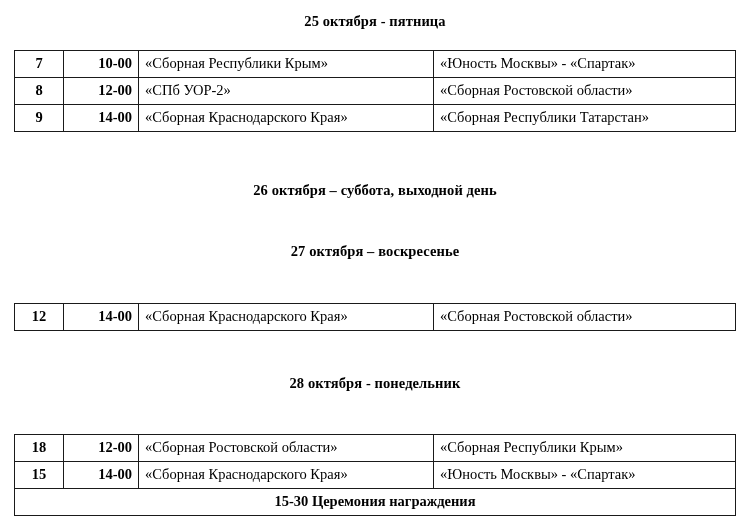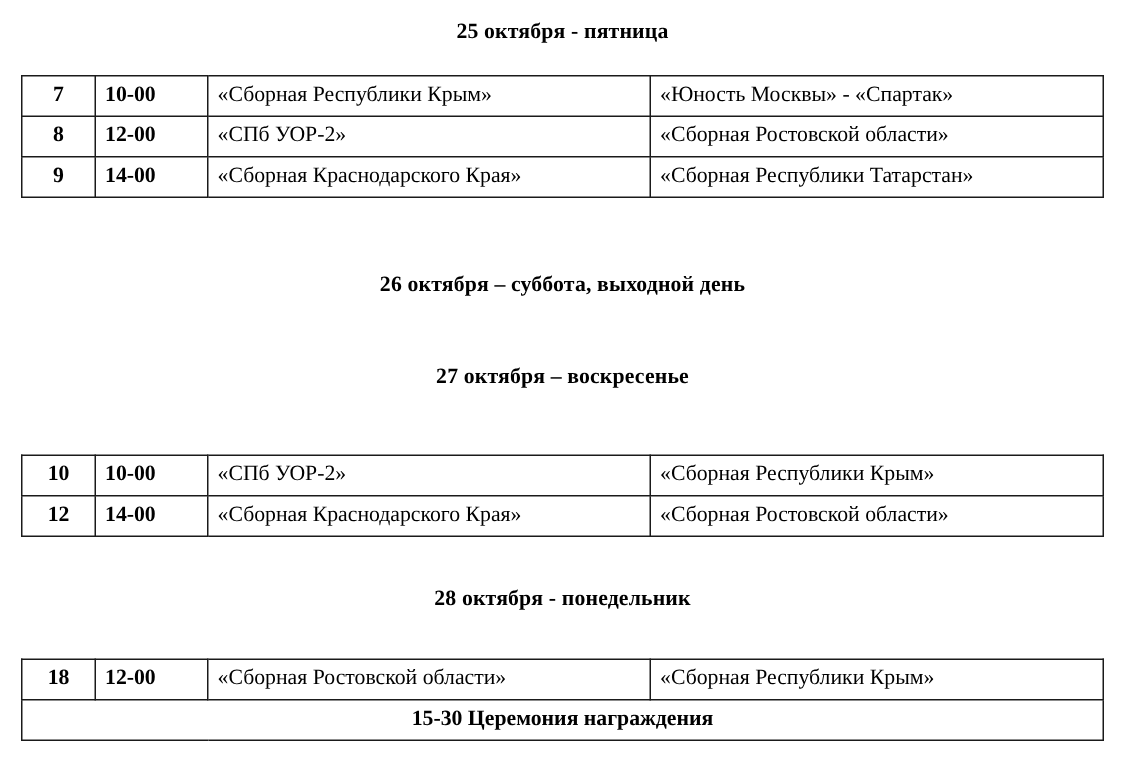--- a/index.html
+++ b/index.html
@@ -22,21 +22,21 @@
   }
   .heading {
     text-align: center;
     font-weight: bold;
     font-size: 14.5px;
     letter-spacing: 0.1px;
   }
   .h-1 { margin: 7px 0 0 0; }
   .h-2 { margin: 0; text-align: center; }
   .h-3 { margin: 16px; }
-  .h-4 { margin: 4px; }
+  .h-4 { margin: 15px; }
 
   table.sched {
     border-collapse: collapse;
     table-layout: fixed;
     margin: 0 14px;
     width: 722px;
     font-size: 14.5px;
   }
   table.sched td {
     border: 1px solid #1a1a1a;
@@ -46,21 +46,21 @@
     white-space: nowrap;
     overflow: hidden;
   }
   td.c-num {
     width: 36px;
     text-align: center;
     font-weight: bold;
   }
   td.c-time {
     width: 62px;
-    text-align: left;
+    text-align: right;
     font-weight: bold;
   }
   td.c-teamA {
     width: 282px;
     text-align: left;
     padding-left: 9px;
   }
   td.c-teamB {
     text-align: left;
     padding-left: 9px;
@@ -114,26 +114,20 @@
   <div class="heading h-2">26 октября – суббота, выходной день</div>
 
   <div style="height:28px"></div>
 
   <div class="heading h-3">27 октября – воскресенье</div>
   <div class="gap-c"></div>
   <div style="height:13px"></div>
   <table class="sched">
     <tbody>
       <tr>
-        <td class="c-num">10</td>
-        <td class="c-time">10-00</td>
-        <td class="c-teamA">«СПб УОР-2»</td>
-        <td class="c-teamB">«Сборная Республики Крым»</td>
-      </tr>
-      <tr>
         <td class="c-num">12</td>
         <td class="c-time">14-00</td>
         <td class="c-teamA">«Сборная Краснодарского Края»</td>
         <td class="c-teamB">«Сборная Ростовской области»</td>
       </tr>
     </tbody>
   </table>
 
   <div class="gap-d"></div>
   <div style="height:16px"></div>
@@ -143,18 +137,24 @@
   <div style="height:13px"></div>
   <table class="sched">
     <tbody>
       <tr>
         <td class="c-num">18</td>
         <td class="c-time">12-00</td>
         <td class="c-teamA">«Сборная Ростовской области»</td>
         <td class="c-teamB">«Сборная Республики Крым»</td>
       </tr>
       <tr>
+        <td class="c-num">15</td>
+        <td class="c-time">14-00</td>
+        <td class="c-teamA">«Сборная Краснодарского Края»</td>
+        <td class="c-teamB">«Юность Москвы» - «Спартак»</td>
+      </tr>
+      <tr>
         <td class="c-ceremony" colspan="4">15-30 Церемония награждения</td>
       </tr>
     </tbody>
   </table>
 
 </div>
 
 </body></html>

